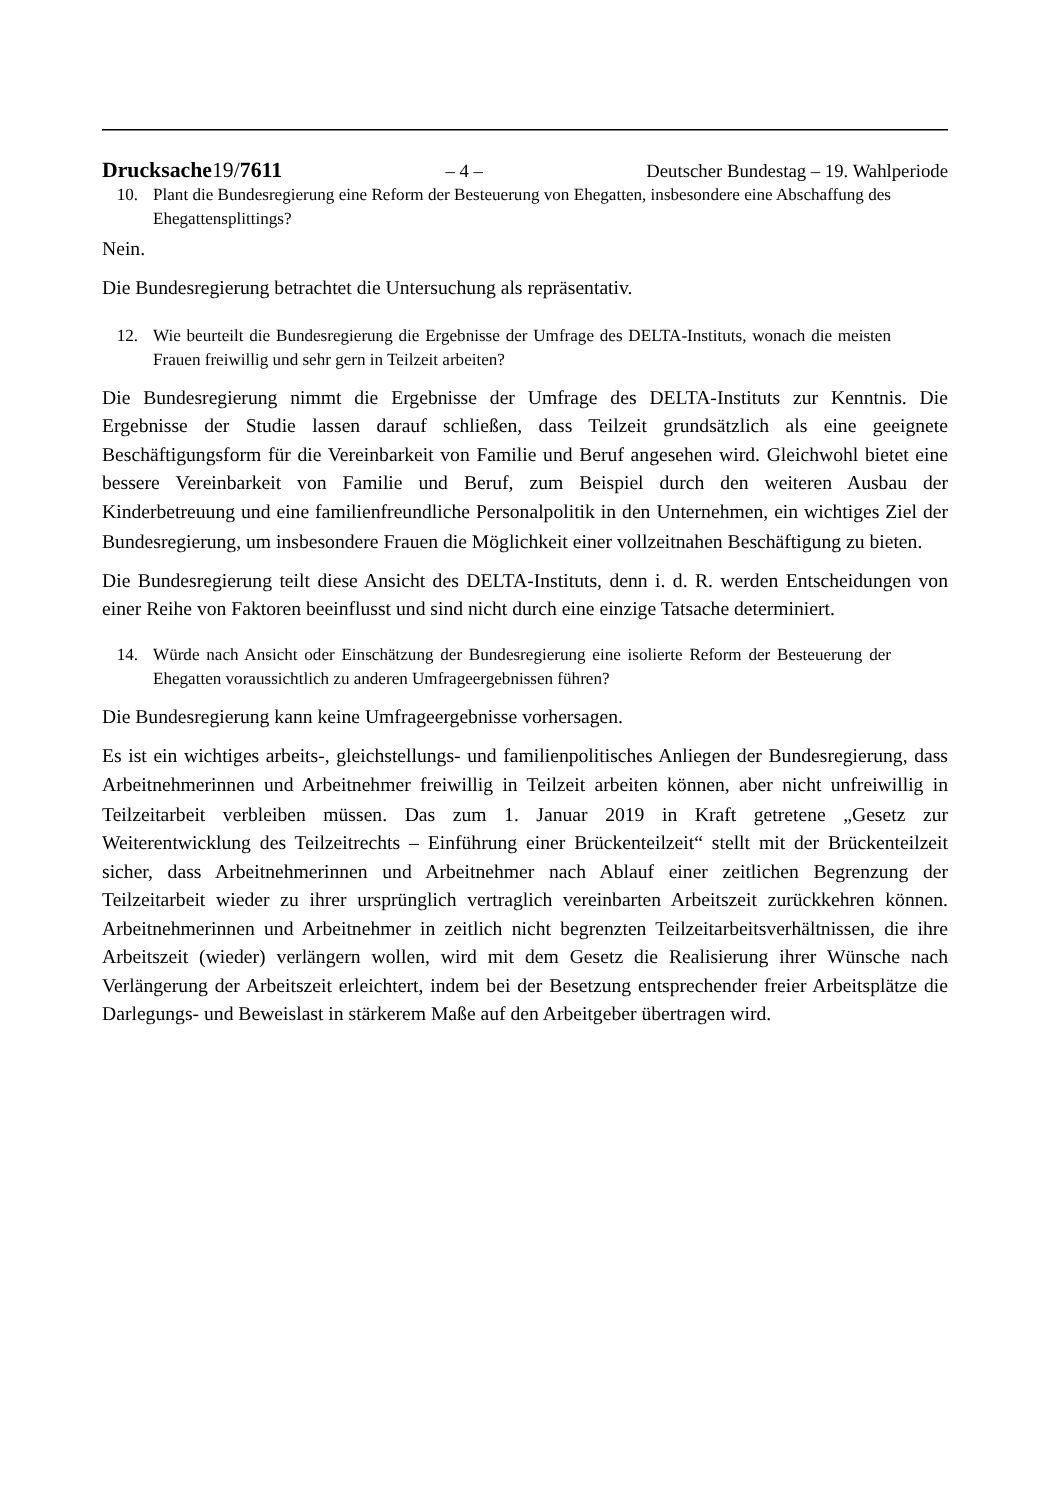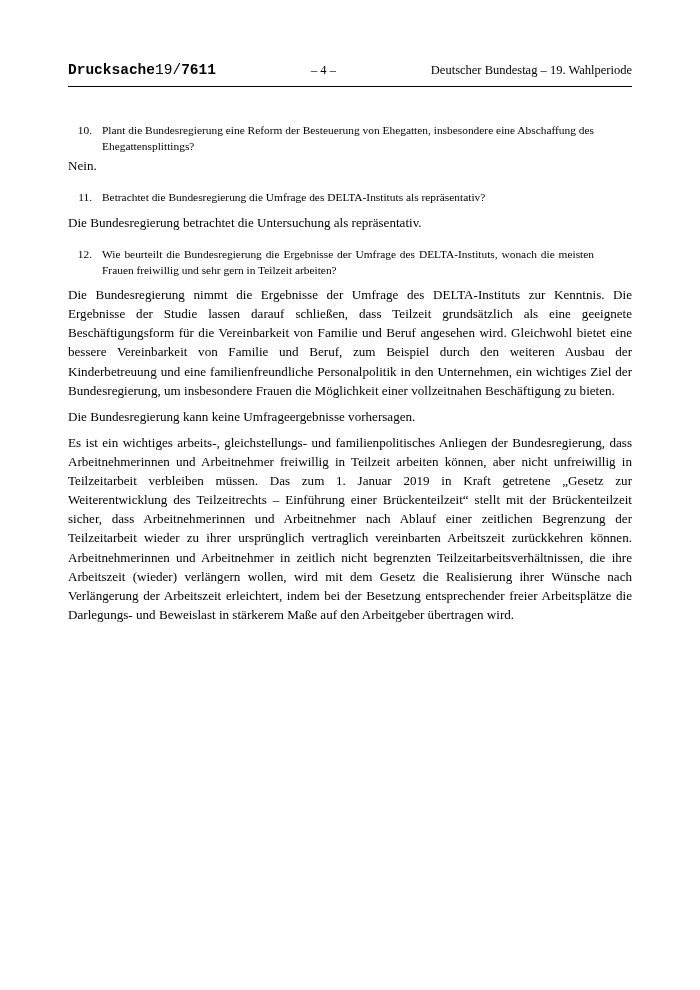--- a/index.html
+++ b/index.html
@@ -26,23 +26,24 @@
     position: absolute;
     left: 68px;
     top: 62px;
     width: 564px;
     display: flex;
     align-items: baseline;
     justify-content: space-between;
     font-size: 13.5px;
   }
   .header-left {
-    font-family: Liberation Mono, monospace;
+    font-family: Liberation Serif, serif;
     font-size: 14.5px;
     white-space: nowrap;
+    margin-top: 44px;
   }
   .header-left .bold {
     font-weight: bold;
   }
   .header-center {
     font-size: 12.5px;
     white-space: nowrap;
     flex: 0 0 auto;
     margin-left: 40px;
   }
@@ -114,31 +115,32 @@
   <div class="header-rule"></div>
 
   <div class="content">
 
     <div class="question">
       <div class="num">10.</div>
       <div class="qtext">Plant die Bundesregierung eine Reform der Besteuerung von Ehegatten, insbesondere eine Abschaffung des Ehegattensplittings?</div>
     </div>
     <div class="answer first">Nein.</div>
 
-    <div class="question">
-      <div class="num">11.</div>
-      <div class="qtext">Betrachtet die Bundesregierung die Umfrage des DELTA-Instituts als repräsentativ?</div>
-    </div>
     <div class="answer">Die Bundesregierung betrachtet die Untersuchung als repräsentativ.</div>
 
     <div class="question">
       <div class="num">12.</div>
       <div class="qtext">Wie beurteilt die Bundesregierung die Ergebnisse der Umfrage des DELTA-Instituts, wonach die meisten Frauen freiwillig und sehr gern in Teilzeit arbeiten?</div>
     </div>
     <div class="answer">Die Bundesregierung nimmt die Ergebnisse der Umfrage des DELTA-Instituts zur Kenntnis. Die Ergebnisse der Studie lassen darauf schließen, dass Teilzeit grundsätzlich als eine geeignete Beschäftigungsform für die Vereinbarkeit von Familie und Beruf angesehen wird. Gleichwohl bietet eine bessere Vereinbarkeit von Familie und Beruf, zum Beispiel durch den weiteren Ausbau der Kinderbetreuung und eine familienfreundliche Personalpolitik in den Unternehmen, ein wichtiges Ziel der Bundesregierung, um insbesondere Frauen die Möglichkeit einer vollzeitnahen Beschäftigung zu bieten.</div>
 
+    <div class="answer">Die Bundesregierung teilt diese Ansicht des DELTA-Instituts, denn i. d. R. werden Entscheidungen von einer Reihe von Faktoren beeinflusst und sind nicht durch eine einzige Tatsache determiniert.</div>
 
+    <div class="question">
+      <div class="num">14.</div>
+      <div class="qtext">Würde nach Ansicht oder Einschätzung der Bundesregierung eine isolierte Reform der Besteuerung der Ehegatten voraussichtlich zu anderen Umfrageergebnissen führen?</div>
+    </div>
     <div class="answer">Die Bundesregierung kann keine Umfrageergebnisse vorhersagen.</div>
 
     <div class="answer">Es ist ein wichtiges arbeits-, gleichstellungs- und familienpolitisches Anliegen der Bundesregierung, dass Arbeitnehmerinnen und Arbeitnehmer freiwillig in Teilzeit arbeiten können, aber nicht unfreiwillig in Teilzeitarbeit verbleiben müssen. Das zum 1. Januar 2019 in Kraft getretene „Gesetz zur Weiterentwicklung des Teilzeitrechts – Einführung einer Brückenteilzeit“ stellt mit der Brückenteilzeit sicher, dass Arbeitnehmerinnen und Arbeitnehmer nach Ablauf einer zeitlichen Begrenzung der Teilzeitarbeit wieder zu ihrer ursprünglich vertraglich vereinbarten Arbeitszeit zurückkehren können. Arbeitnehmerinnen und Arbeitnehmer in zeitlich nicht begrenzten Teilzeitarbeitsverhältnissen, die ihre Arbeitszeit (wieder) verlängern wollen, wird mit dem Gesetz die Realisierung ihrer Wünsche nach Verlängerung der Arbeitszeit erleichtert, indem bei der Besetzung entsprechender freier Arbeitsplätze die Darlegungs- und Beweislast in stärkerem Maße auf den Arbeitgeber übertragen wird.</div>
 
   </div>
 </div>
 
 </body></html>

